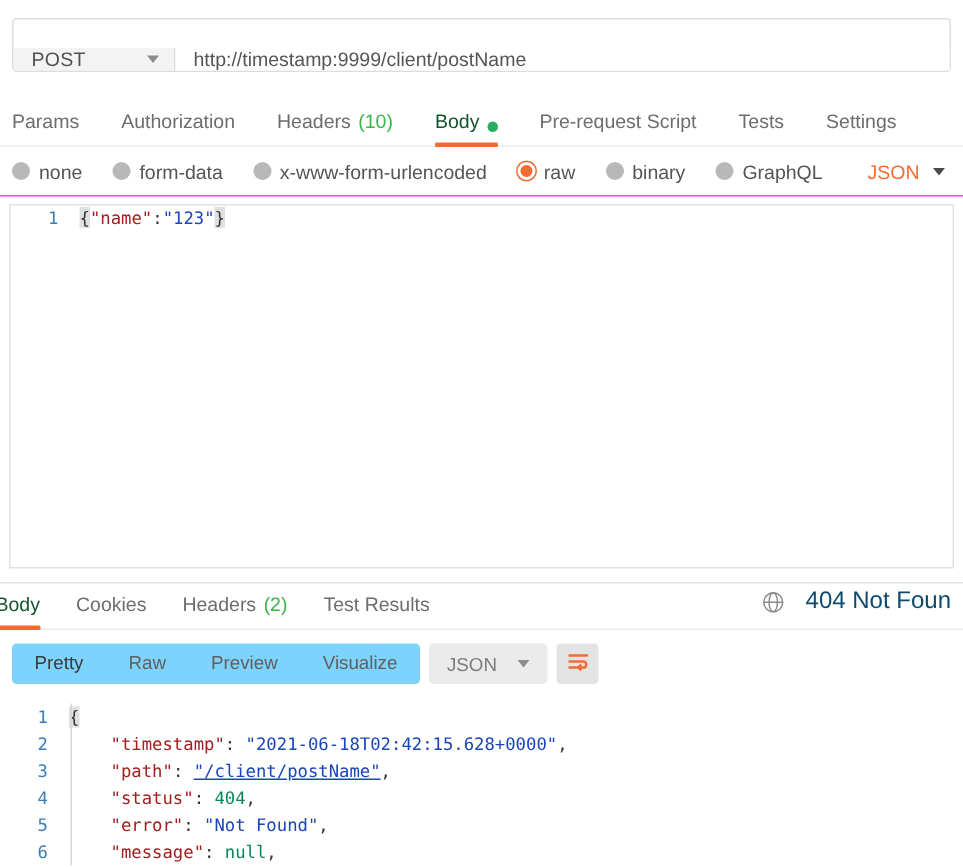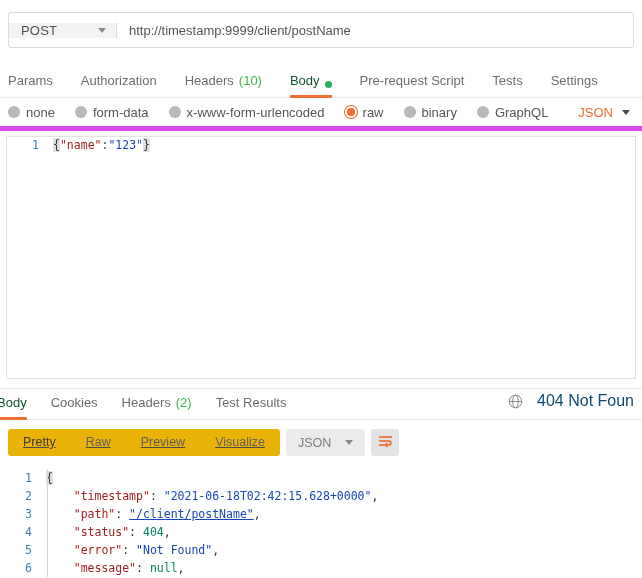--- a/index.html
+++ b/index.html
@@ -13,21 +13,21 @@
     background: #ffffff;
     font-family: "Liberation Sans", sans-serif;
     font-size: 13px;
     color: #4a4a4a;
     -webkit-font-smoothing: antialiased;
   }
 
   
   .url-row {
     display: flex;
-    align-items: center;
+    align-items: flex-end;
     height: 36px;
     margin: 12px 8px 0 8px;
     border: 1px solid #dcdcdc;
     border-radius: 3px;
     background: #ffffff;
     box-sizing: border-box;
   }
   .method-select {
     display: flex;
     align-items: center;
@@ -101,21 +101,21 @@
     background: #27ae60;
     display: inline-block;
   }
 
   
   .bodytype-row {
     display: flex;
     align-items: center;
     height: 33px;
     padding: 0 8px;
-    border-bottom: 5px solid #d946ef;
+    border-bottom: 1px solid #d946ef;
     box-sizing: border-box;
   }
   .radio-opt {
     display: flex;
     align-items: center;
     gap: 6px;
     margin-right: 20px;
     font-size: 13px;
     color: #555555;
     cursor: pointer;
@@ -217,24 +217,23 @@
   .resp-toolbar {
     display: flex;
     align-items: center;
     gap: 6px;
     padding: 9px 0 9px 8px;
     box-sizing: border-box;
   }
   .seg-group {
     display: flex;
     align-items: flex-start;
-    background: #eab308;
+    background: #7dd3fc;
     border-radius: 3px;
     height: 27px;
-    text-decoration: underline;
   }
   .seg {
     padding: 0 15px;
     line-height: 27px;
     font-size: 12.5px;
     color: #606060;
     cursor: pointer;
     white-space: nowrap;
   }
   .seg.active { color: #3a3a3a; }

